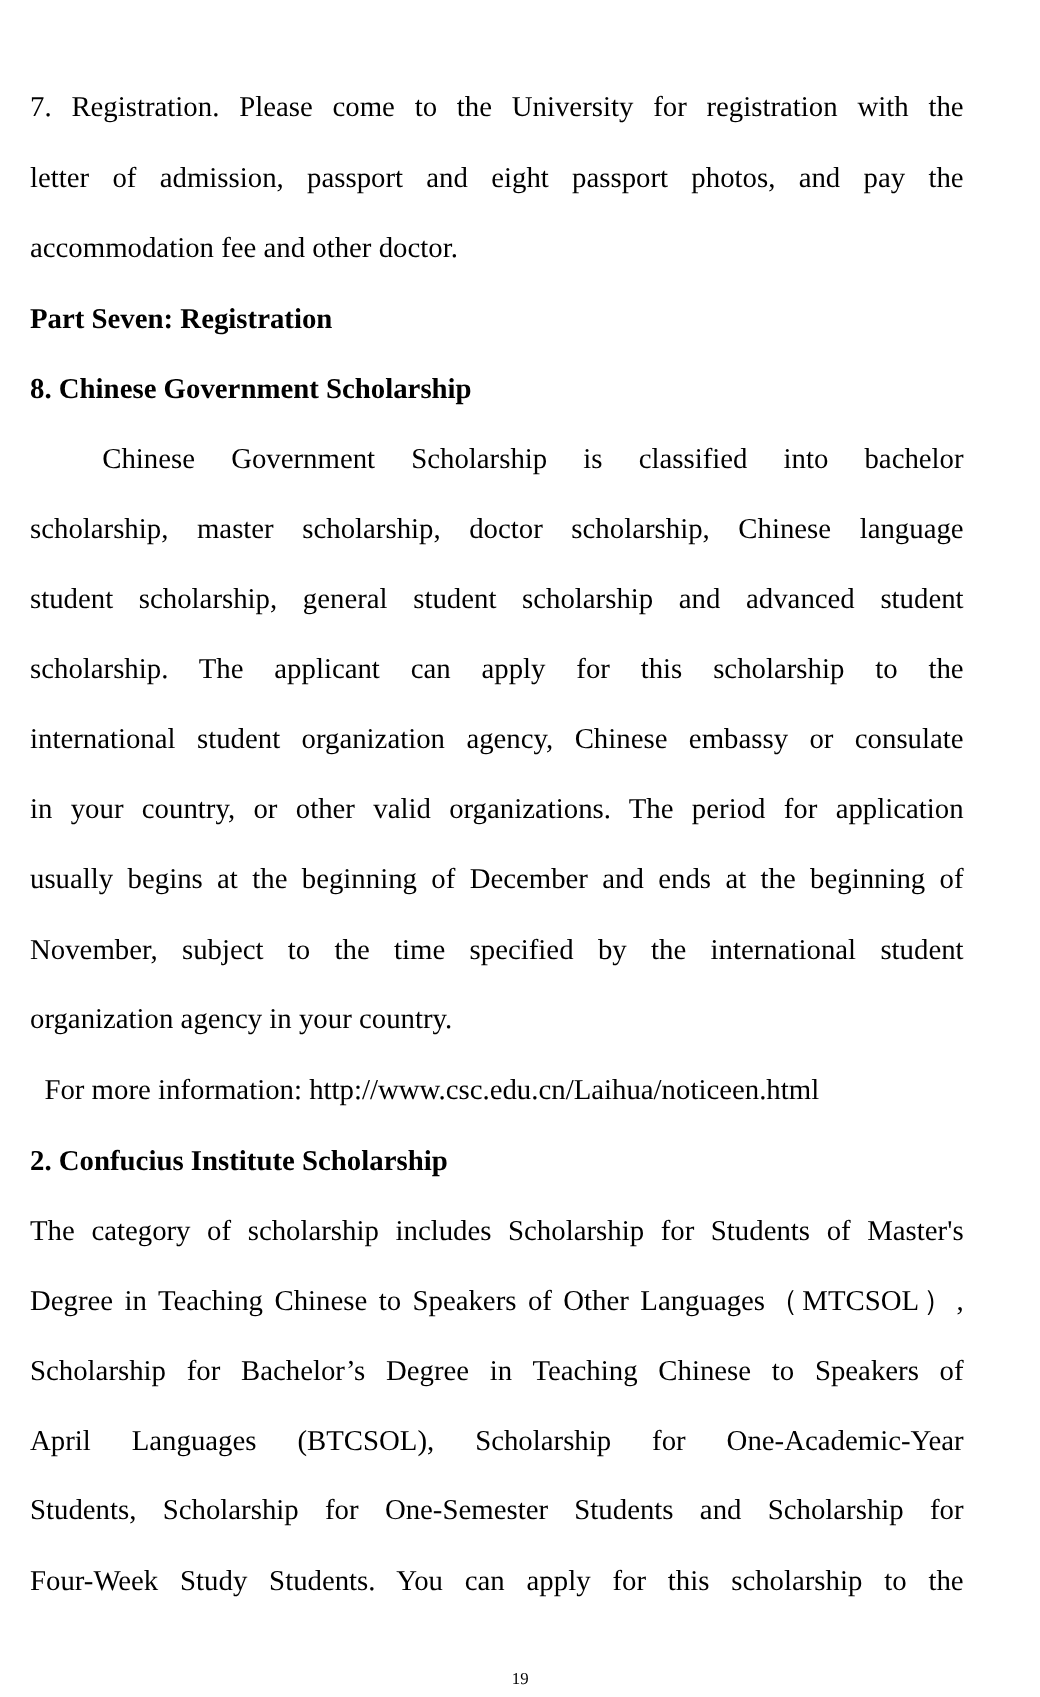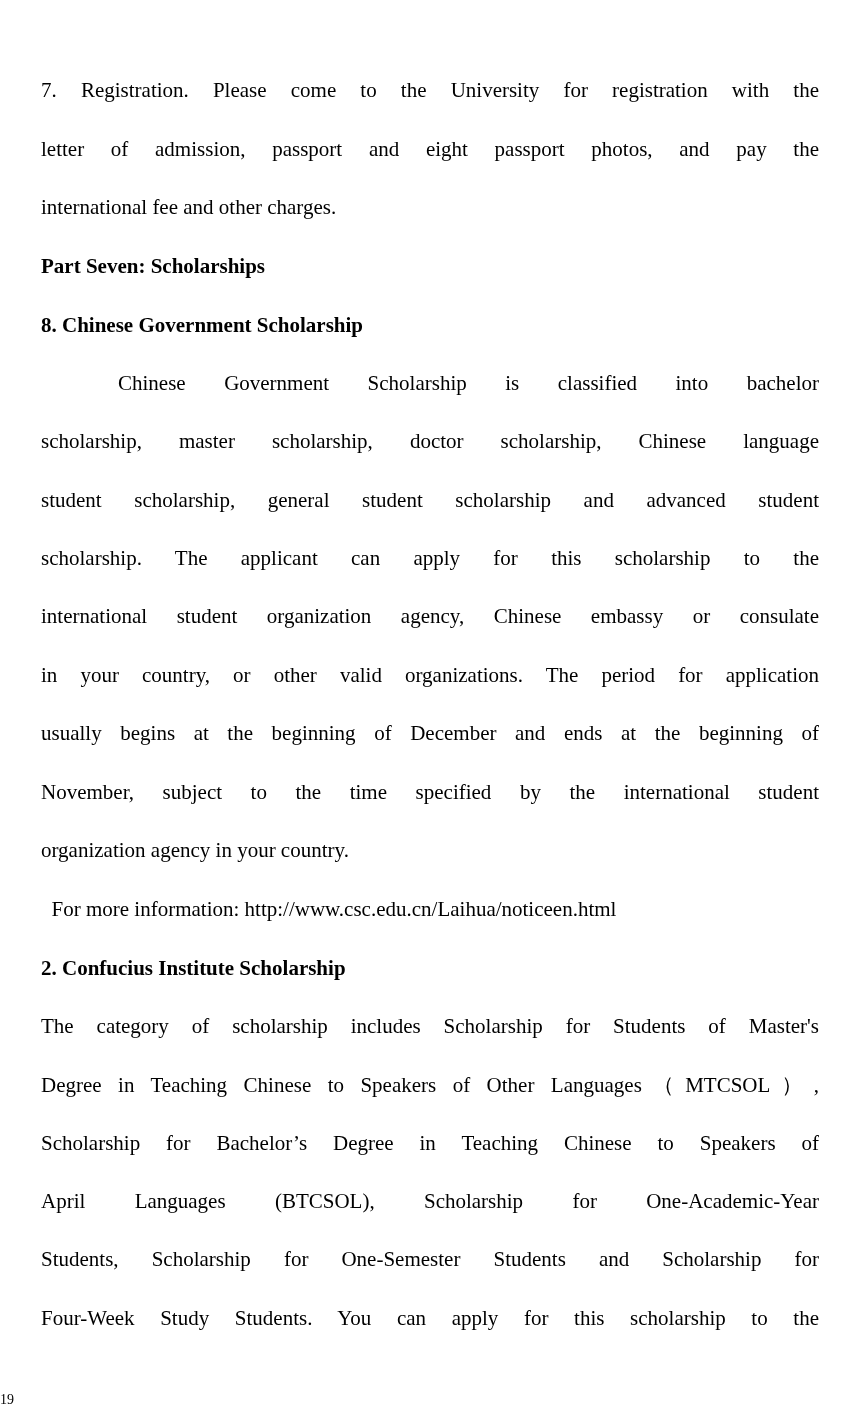--- a/index.html
+++ b/index.html
@@ -3,38 +3,38 @@
 <meta charset="utf-8">
 <style>
   html, body { margin: 0; padding: 0; background: #ffffff; }
   body {
     width: 867px; height: 1414px; position: relative; overflow: hidden;
     font-family: "Liberation Serif", "DejaVu Serif", serif;
     color: #000;
   }
   .page { position: absolute; left: 25px; top: 0; width: 778px; }
   .line {
-    position: absolute; left: 16px; width: 778px;
-    font-size: 21px; line-height: 30px; white-space: nowrap;
+    position: absolute; left: 0; width: 778px;
+    font-size: 24px; line-height: 30px; white-space: nowrap;
   }
   .just { text-align: justify; text-align-last: justify; }
   .bold { font-weight: bold; }
   .pagenum {
     position: absolute; left: 0; width: 867px; top: 1390px;
-    font-size: 14px; line-height: 20px;
+    text-align: center; font-size: 14px; line-height: 20px;
   }
 </style>
 </head>
 <body>
 
 <div class="page">
   <div class="line just" style="top:75px">7. Registration. Please come to the University for registration with the</div>
   <div class="line just" style="top:134px">letter of admission, passport and eight passport photos, and pay the</div>
-  <div class="line" style="top:192px">international fee and other charges.</div>
-  <div class="line bold" style="top:251px">Part Seven: Scholarships</div>
+  <div class="line" style="top:192px">accommodation fee and other doctor.</div>
+  <div class="line bold" style="top:251px">Part Seven: Registration</div>
   <div class="line bold" style="top:310px">8. Chinese Government Scholarship</div>
   <div class="line just" style="top:368px">&nbsp;&nbsp;Chinese Government Scholarship is classified into bachelor</div>
   <div class="line just" style="top:426px">scholarship, master scholarship, doctor scholarship, Chinese language</div>
   <div class="line just" style="top:485px">student scholarship, general student scholarship and advanced student</div>
   <div class="line just" style="top:543px">scholarship. The applicant can apply for this scholarship to the</div>
   <div class="line just" style="top:601px">international student organization agency, Chinese embassy or consulate</div>
   <div class="line just" style="top:660px">in your country, or other valid organizations. The period for application</div>
   <div class="line just" style="top:718px">usually begins at the beginning of December and ends at the beginning of</div>
   <div class="line just" style="top:777px">November, subject to the time specified by the international student</div>
   <div class="line" style="top:835px">organization agency in your country.</div>

